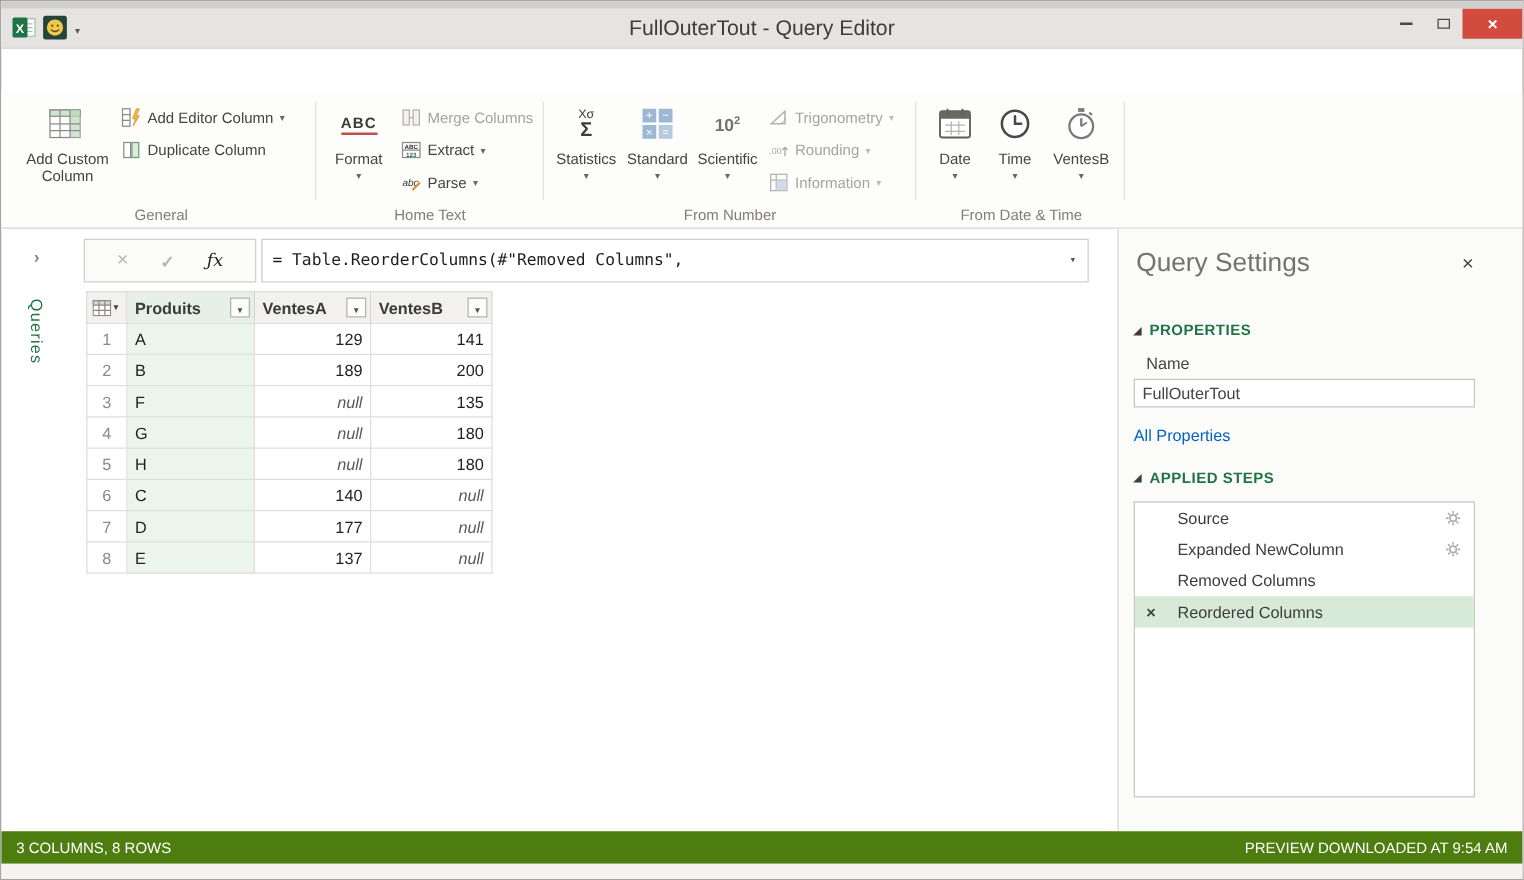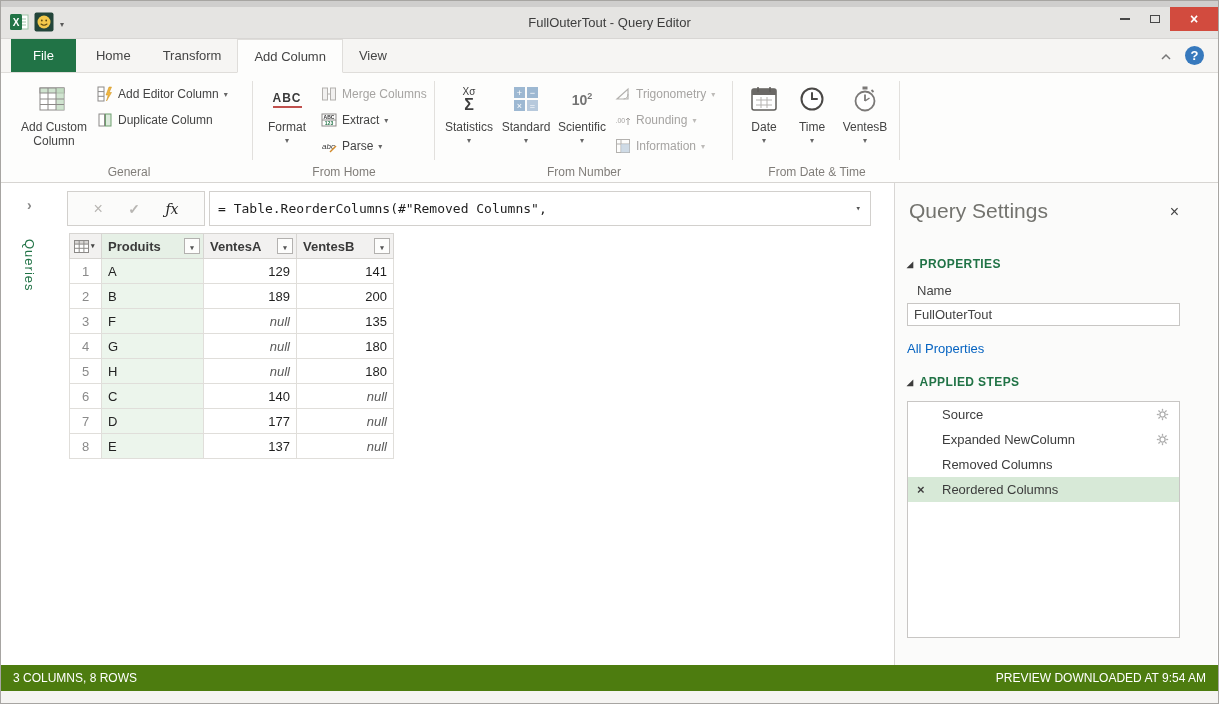--- a/index.html
+++ b/index.html
@@ -6,21 +6,21 @@
   html,body { width:1219px; height:704px; }
   body { font-family:"Liberation Sans", sans-serif; background:#d6d4d2; }
   .window { position:relative; width:1219px; height:704px; background:#ffffff; border:1px solid #a7a5a2; overflow:hidden; }
 
   .desktop-strip { position:absolute; top:0; left:0; right:0; height:6px; background:#cfcecd; }
 
   
   .titlebar { position:absolute; top:6px; left:0; right:0; height:32px; background:#e5e4e2; border-bottom:1px solid #d8d6d4; }
   .qat { position:absolute; left:8px; top:5px; display:flex; align-items:center; gap:5px; z-index:3; }
   .qat-arrow { font-size:8px; color:#5a5a5a; margin-left:1px; }
-  .title { position:absolute; left:0; right:0; top:0; height:32px; line-height:32px; text-align:center; font-size:13px; color:#3d3d3d; }
+  .title { position:absolute; left:0; right:0; top:0; height:32px; line-height:32px; text-align:center; font-size:17px; color:#3d3d3d; }
   .caption-buttons { position:absolute; right:0; top:0; display:flex; z-index:3; }
   .cap-btn { width:30px; height:24px; display:flex; align-items:center; justify-content:center; }
   .min-glyph { width:10px; height:2px; background:#474747; }
   .max-glyph { width:10px; height:8px; border:1px solid #474747; }
   .cap-btn.close { width:48px; background:#d24b3e; color:#fff; font-size:14px; font-weight:bold; }
 
   
   .tabrow { position:absolute; top:38px; left:0; right:0; height:34px; background:#f6f5f3; border-bottom:1px solid #dfddda; display:flex; align-items:stretch; padding-left:10px; }
   .tab { padding:0 16px; line-height:33px; font-size:13px; color:#444; white-space:nowrap; }
   .tab.file { background:#217346; color:#fff; padding:0 22px; margin-right:4px; line-height:34px; }
@@ -131,33 +131,20 @@
         </div>
       <div class="cap-btn">
           <span class="max-glyph"></span>
         </div>
       <div class="cap-btn close">
           <span>×</span>
         </div>
     </div>
   </div>
 
-  <div class="tabrow">
-    <div class="tab file">File</div>
-    <div class="tab">Home</div>
-    <div class="tab">Transform</div>
-    <div class="tab active">Add Column</div>
-    <div class="tab">View</div>
-    <div class="ribbon-collapse">
-      <svg width="12" height="12" viewBox="0 0 12 12">
-          <polyline points="2,8 6,4 10,8" fill="none" stroke="#777" stroke-width="1.5"></polyline>
-        </svg>
-    </div>
-    <div class="help-btn">?</div>
-  </div>
 
   <div class="ribbon">
 
     <div class="big-btn" style="left:14px;width:78px;">
       <span class="big-icon">
         <svg width="30" height="28" viewBox="0 0 30 28">
           <rect x="1" y="3" width="24" height="22" fill="#fff" stroke="#8c8a88"></rect>
           <rect x="1" y="3" width="24" height="5" fill="#cfe3cf" stroke="#8c8a88"></rect>
           <rect x="17" y="3" width="8" height="22" fill="#bcd9bc" opacity="0.7"></rect>
           <line x1="9" y1="3" x2="9" y2="25" stroke="#8c8a88"></line>
@@ -224,21 +211,21 @@
     <div class="small-btn" style="left:320px;top:62px;">
       <span class="icon16">
         <svg width="16" height="16" viewBox="0 0 16 16">
           <text x="1" y="11" font-size="8" fill="#3a3a3a" font-style="italic" font-family="Liberation Sans, sans-serif">abc</text>
           <line x1="9" y1="14" x2="15" y2="8" stroke="#d28a2a" stroke-width="1.5"></line>
         </svg>
       </span>
       <span>Parse</span>
       <span class="dd">▾</span>
     </div>
-    <div class="group-label" style="left:254px;width:178px;">From Home</div>
+    <div class="group-label" style="left:254px;width:178px;">Home Text</div>
     <div class="divider" style="left:433px;"></div>
 
     <div class="big-btn" style="left:440px;width:56px;">
       <span class="big-icon">
         <span class="stat-icon">
             <span class="st-top">Χσ</span>
             <span class="st-sigma">Σ</span>
           </span>
       </span>
       <span class="big-label">Statistics</span>

